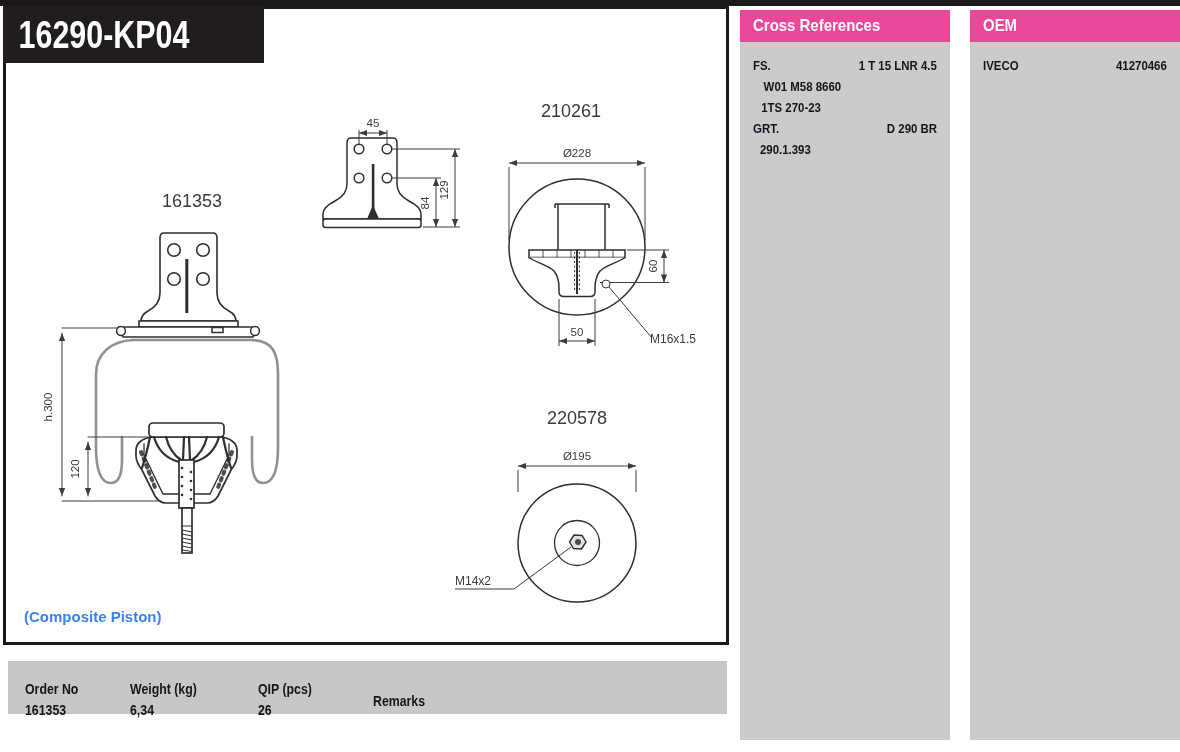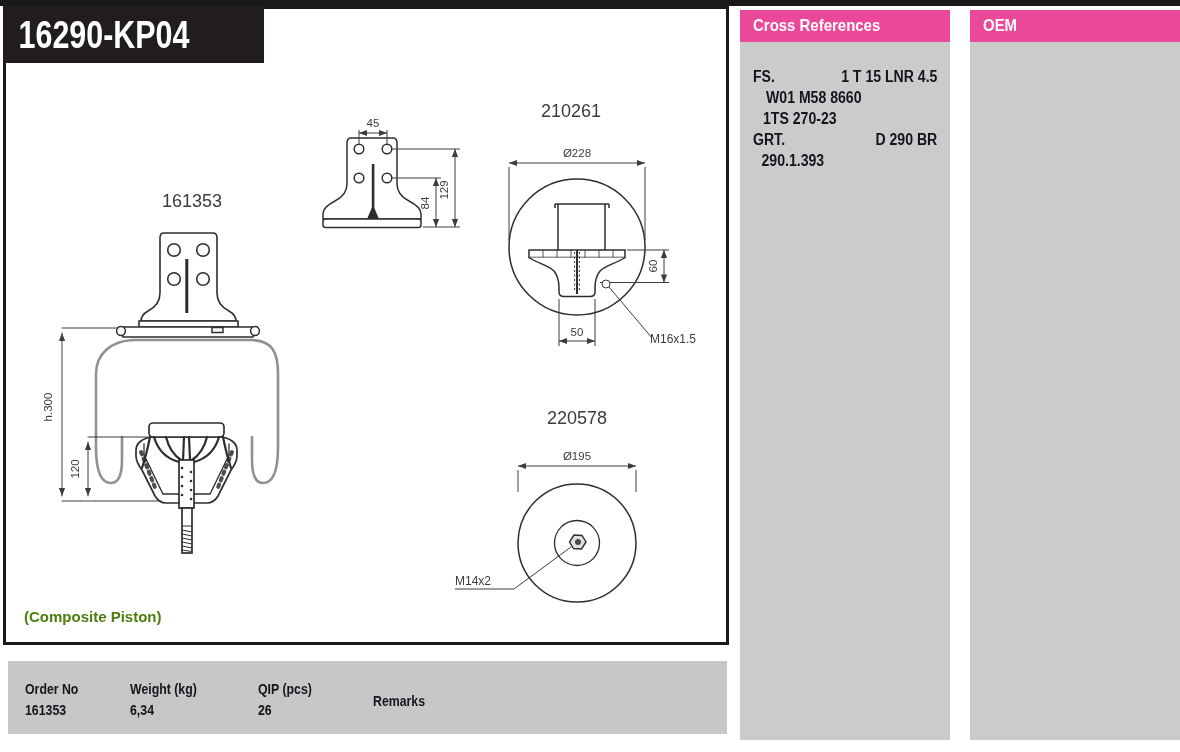--- a/index.html
+++ b/index.html
@@ -15,34 +15,34 @@
 
   #main-panel{left:3px;top:6px;width:726px;height:639px;border:3px solid #1b181a;
     box-sizing:border-box;background:#ffffff;}
   #title-box{left:3px;top:6px;width:261px;height:57px;background:#211d1e;}
   #title-box .t{color:#ffffff;font-weight:bold;font-size:39px;line-height:57px;
     padding-left:20px;display:inline-block;transform:scaleX(.78);transform-origin:left center;
     letter-spacing:0px;white-space:nowrap;}
 
   #drawing-layer{left:0;top:0;width:1180px;height:752px;pointer-events:none;}
 
-  #composite-note{left:24px;top:608px;font-weight:bold;font-size:15px;color:#4d7c0f;}
+  #composite-note{left:24px;top:608px;font-weight:bold;font-size:15px;color:#3b82f6;}
 
   
   .info-panel{top:10px;width:210px;height:730px;background:#cbcbcb;}
   #cross-ref-panel{left:740px;}
   #oem-panel{left:962px;margin-left:8px;}
   .info-header{height:32px;background:#ec4899;color:#fff;font-weight:bold;font-size:17px;
     line-height:32px;padding-left:13px;white-space:nowrap;}
-  .info-body{padding:24px 13px 0 13px;font-size:16px;font-weight:bold;color:#14141e;}
+  .info-body{padding:13px 13px 0 13px;font-size:13px;font-weight:bold;color:#14141e;}
   .cr-row{display:flex;justify-content:space-between;line-height:21px;white-space:nowrap;}
   .cr-row.single{justify-content:flex-start;}
 
   
-  #order-table{left:8px;top:661px;width:719px;height:73px;background:#c7c7c7;}
+  #order-table{left:8px;top:661px;width:719px;height:53px;background:#c7c7c7;}
   .ot-col{position:absolute;top:19px;font-size:14px;font-weight:bold;color:#15151d;white-space:nowrap;}
   .ot-col .hd{display:block;line-height:18px;}
   .ot-col .val{display:block;line-height:18px;margin-top:3px;}
 </style>
 </head>
 <body>
 
 <div id="top-strip" class="abs"></div>
 
 <div id="main-panel" class="abs"></div>
@@ -247,20 +247,26 @@
     <div class="cr-row single">
       <span class="cond-r">290.1.393</span>
     </div>
   </div>
 </div>
 
 <div id="oem-panel" class="abs info-panel">
   <div class="info-header">
     <span class="cond">OEM</span>
   </div>
+  <div class="info-body">
+    <div class="cr-row">
+      <span class="cond">IVECO</span>
+      <span class="cond-r">41270466</span>
+    </div>
+  </div>
 </div>
 
 <div id="order-table" class="abs">
   <div class="ot-col" style="left:17px;">
     <span class="hd"><span class="cond">Order No</span></span>
     <span class="val"><span class="cond">161353</span></span>
   </div>
   <div class="ot-col" style="left:122px;">
     <span class="hd"><span class="cond">Weight (kg)</span></span>
     <span class="val"><span class="cond">6,34</span></span>

